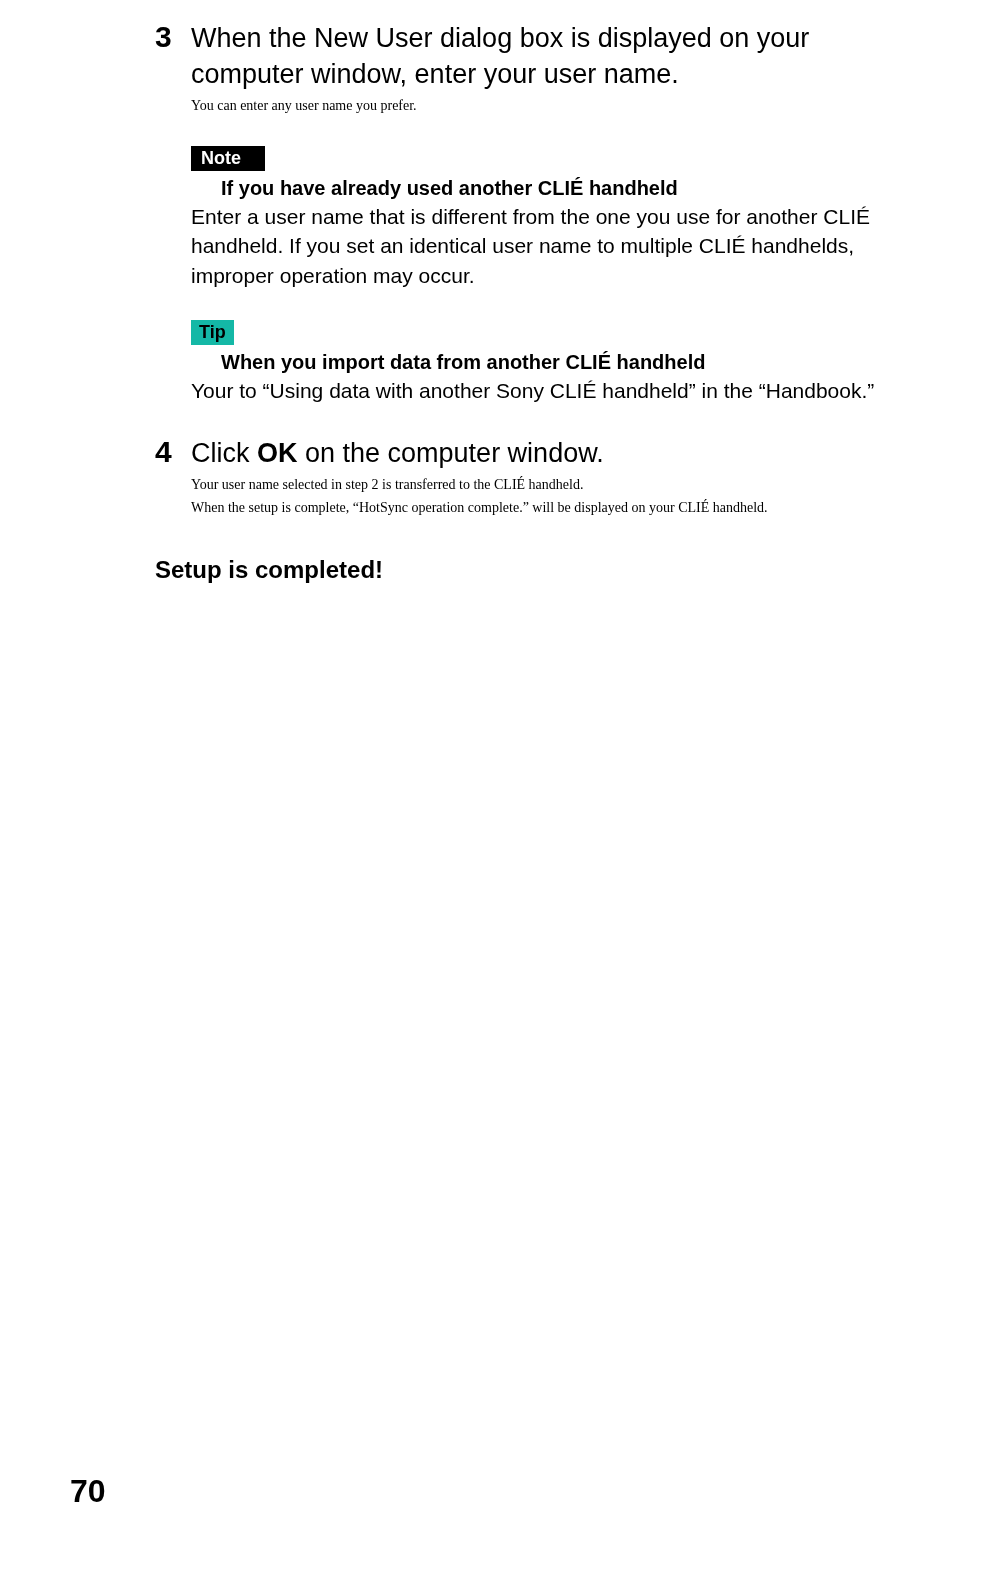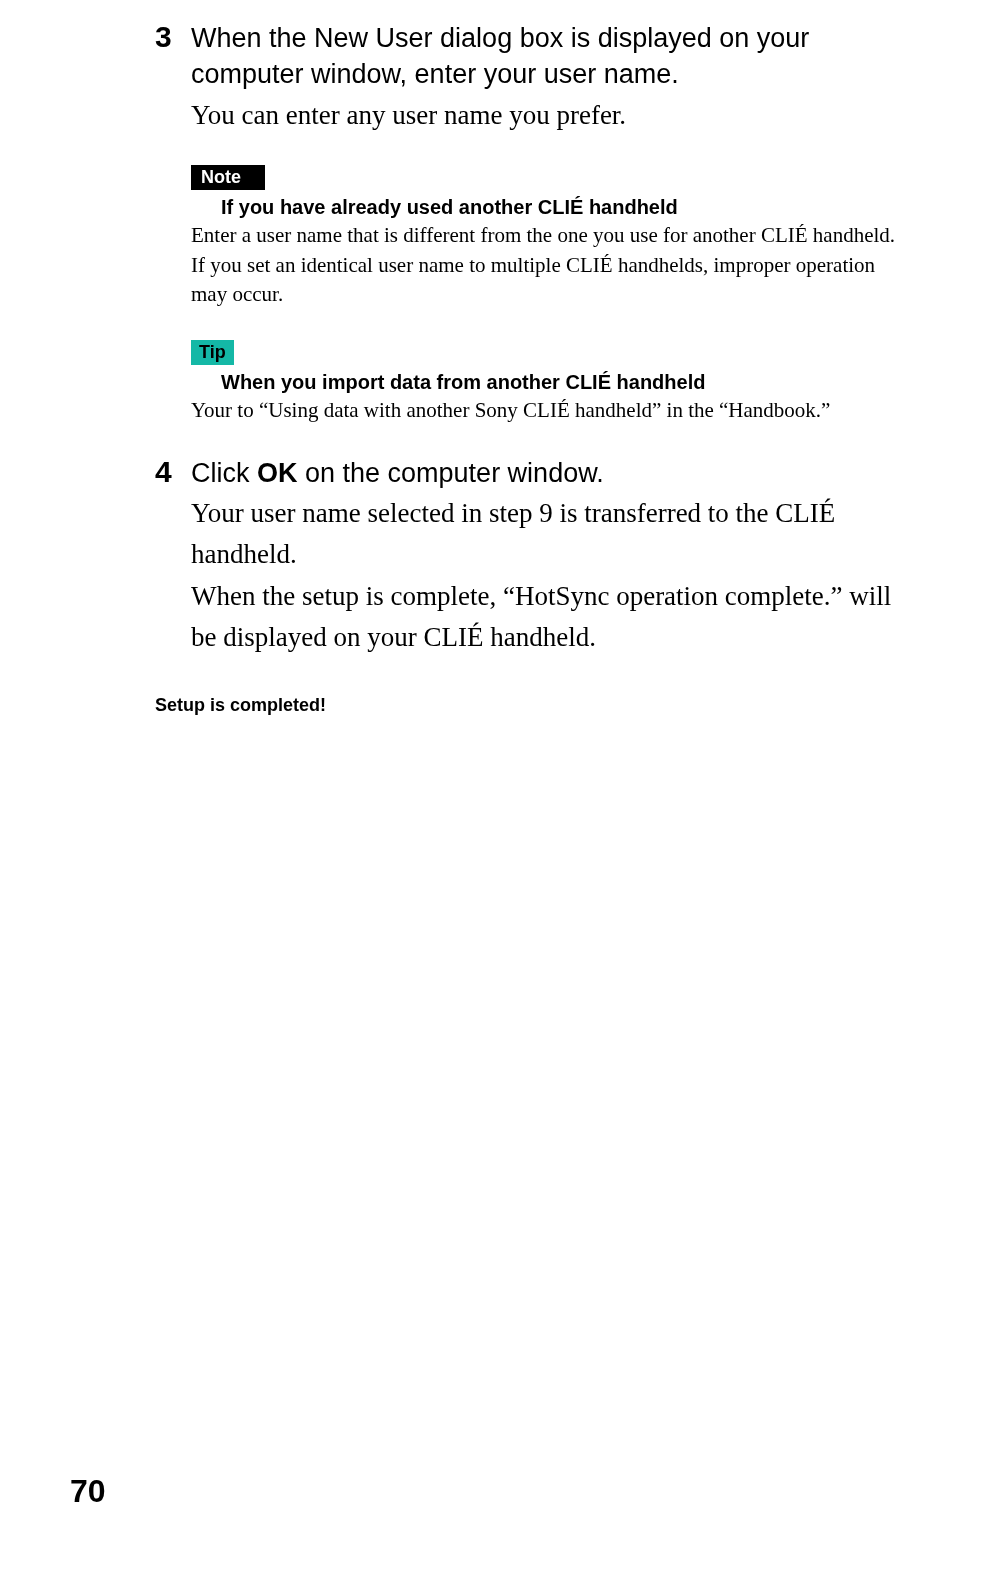--- a/index.html
+++ b/index.html
@@ -35,21 +35,21 @@
       flex: 1;
     }
     .step-title {
       font-family: Verdana, Geneva, sans-serif;
       font-size: 27px;
       line-height: 1.35;
       margin-bottom: 2px;
     }
     .step-desc {
       font-family: "Times New Roman", Times, serif;
-      font-size: 27px;
+      font-size: 14px;
       line-height: 1.5;
     }
     .step-desc p {
       margin-bottom: 2px;
     }
     .callout {
       padding-left: 36px;
       margin-top: 30px;
       margin-bottom: 30px;
     }
@@ -74,36 +74,36 @@
       margin-bottom: 6px;
     }
     .callout-heading {
       font-family: Arial, Helvetica, sans-serif;
       font-weight: bold;
       font-size: 20px;
       margin-bottom: 2px;
       margin-left: 30px;
     }
     .callout-text {
-      font-family: Liberation Serif, serif;
+      font-family: Liberation Sans, sans-serif;
       font-size: 21px;
       line-height: 1.4;
     }
     .bold-ok {
       font-family: Verdana, Geneva, sans-serif;
       font-weight: bold;
     }
     .reg {
       font-size: 0.65em;
       vertical-align: super;
     }
     .completed {
       font-family: Arial, Helvetica, sans-serif;
       font-weight: bold;
-      font-size: 18px;
+      font-size: 24px;
       margin-top: 36px;
       margin-left: 0;
     }
     .page-num {
       position: absolute;
       left: 70px;
       bottom: 60px;
       font-family: Arial, Helvetica, sans-serif;
       font-weight: bold;
       font-size: 32px;
@@ -134,21 +134,21 @@
     <div class="callout-text">Your to “Using data with another Sony CLIÉ handheld” in the “Handbook.”</div>
   </div>
 
   <div class="step">
     <div class="step-num">4</div>
     <div class="step-body">
       <div class="step-title">
         <span>Click </span><span class="bold-ok">OK</span><span> on the computer window.</span>
       </div>
       <div class="step-desc">
-        <p>Your user name selected in step 9 is transferred to the CLIÉ handheld.</p>
+        <p>Your user name selected in step 2 is transferred to the CLIÉ handheld.</p>
         <p>When the setup is complete, “HotSync operation complete.” will be displayed on your CLIÉ handheld.</p>
       </div>
     </div>
   </div>
 
   <div class="completed">Setup is completed!</div>
 
 </div>
 
 <div class="page-num">70</div>

